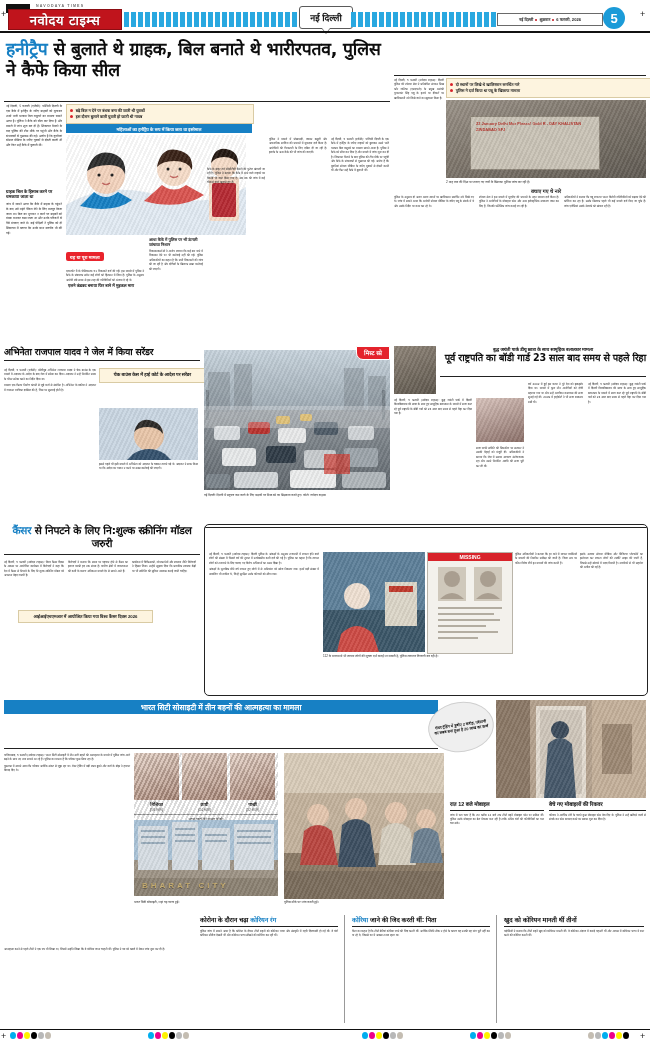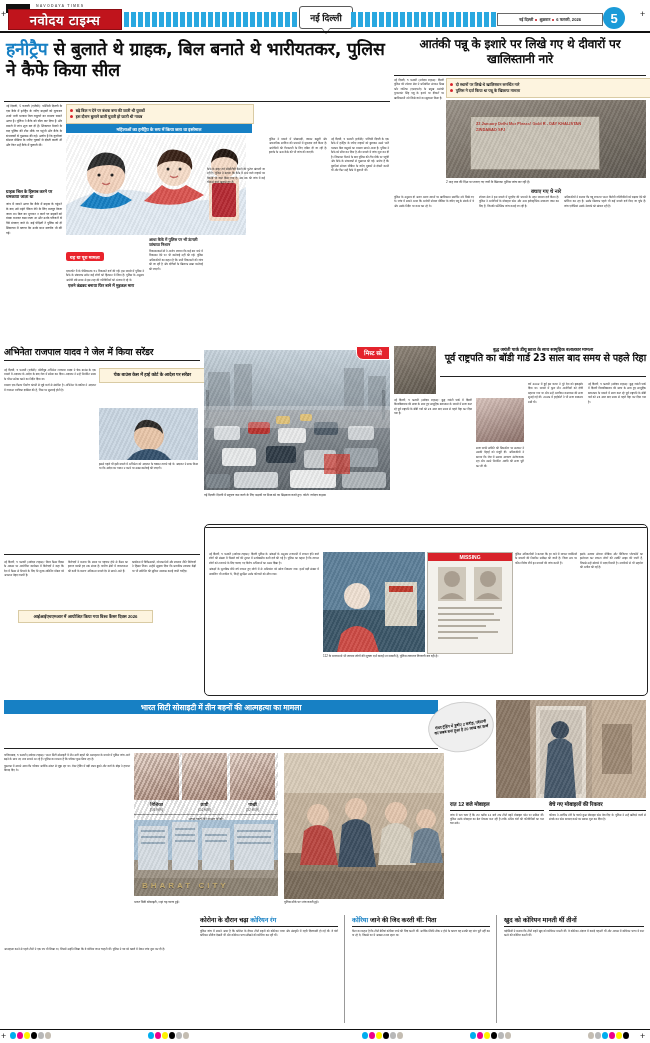--- a/index.html
+++ b/index.html
@@ -299,21 +299,21 @@
       <i></i>
       <span>6 फरवरी, 2026</span>
     </div>
 
     <div class="mh-pagebadge">5</div>
     <div class="mh-rule"></div>
   </div>
 
   <div class="s1">
     <div class="hl s1-hl">
-      <span class="hi">हनीट्रैप</span><span> से बुलाते थे ग्राहक, बिल बनाते थे भारीयतकर, पुलिस ने कैफे किया सील</span>
+      <span class="hi">हनीट्रैप</span><span> से बुलाते थे ग्राहक, बिल बनाते थे भारीरपतव, पुलिस ने कैफे किया सील</span>
     </div>
     <div class="s1-rule"></div>
 
     <div class="s1-bullets">
       <div class="blt">
         <i></i>
         <span>बढ़े बिल न देने पर बंधक बना की जाती थी युवकों</span>
       </div>
       <div class="blt">
         <i></i>
@@ -369,21 +369,20 @@
     </div>
     <div class="s1-c5">
       <div class="body-txt sm">पुलिस ने मामले में धोखाधड़ी, जबरन वसूली और आपराधिक साजिश की धाराओं में मुकदमा दर्ज किया है। आरोपियों की गिरफ्तारी के लिए दबिश दी जा रही है। इलाके के अन्य कैफे की भी जांच की जाएगी।</div>
     </div>
     <div class="s1-c6">
       <div class="body-txt sm">नई दिल्ली, 5 फरवरी (एजेंसी): पश्चिमी दिल्ली के एक कैफे में हनीट्रैप के जरिए ग्राहकों को बुलाकर उनसे भारी भरकम बिल वसूलने का मामला सामने आया है। पुलिस ने कैफे को सील कर दिया है और मामले में जांच शुरू कर दी है। शिकायत मिलने के बाद पुलिस की टीम मौके पर पहुंची और कैफे के संचालकों से पूछताछ की गई। आरोप है कि युवतियां सोशल मीडिया के जरिए युवकों से दोस्ती करती थीं और फिर उन्हें कैफे में बुलाती थीं।</div>
     </div>
   </div>
 
   <div class="s2">
-    <div class="hl s2-hl">आतंकी पन्नू के इशारे पर लिखे गए थे दीवारों पर खालिस्तानी नारे</div>
     <div class="s2-rule"></div>
 
     <div class="s2-box">
       <div class="blt">
         <i></i>
         <span>दो स्थानों पर लिखे थे खालिस्तान समर्थित नारे</span>
       </div>
       <div class="blt">
         <i></i>
         <span>पुलिस ने दर्ज किया था पन्नू के खिलाफ मामला</span>
@@ -516,20 +515,23 @@
         <div class="body-txt sm">वर्ष 2002 में हुई इस घटना ने पूरे देश को झकझोर दिया था। मामले में कुल तीन आरोपियों को दोषी ठहराया गया था और उन्हें आजीवन कारावास की सजा सुनाई गई थी। 2009 में हाईकोर्ट ने भी सजा बरकरार रखी थी।</div>
       </div>
       <div style="position:absolute;left:194px;top:4px;width:58px;">
         <div class="body-txt sm">नई दिल्ली, 5 फरवरी (नवोदय टाइम्स): बुद्ध जयंती पार्क में दिल्ली विश्वविद्यालय की छात्रा के साथ हुए सामूहिक बलात्कार के मामले में सजा काट रहे पूर्व राष्ट्रपति के बॉडी गार्ड को 23 साल बाद समय से पहले रिहा कर दिया गया है।</div>
       </div>
     </div>
     <div class="s5-photo2 photo-noise"></div>
   </div>
 
   <div class="s6">
+    <div class="hl s6-hl">
+      <span class="hi">कैंसर</span><span> से निपटने के लिए नि:शुल्क स्क्रीनिंग मॉडल जरुरी</span>
+    </div>
     <div class="sub-rule" style="position:absolute;left:0;top:30px;width:196px;"></div>
 
     <div class="s6-cols">
       <div style="position:absolute;left:0;top:4px;width:60px;">
         <div class="body-txt sm">नई दिल्ली, 5 फरवरी (नवोदय टाइम्स): विश्व कैंसर दिवस के अवसर पर आयोजित कार्यक्रम में विशेषज्ञों ने कहा कि देश में कैंसर से निपटने के लिए नि:शुल्क स्क्रीनिंग मॉडल को अपनाना बेहद जरूरी है।</div>
       </div>
       <div style="position:absolute;left:64px;top:4px;width:60px;">
         <div class="body-txt sm">विशेषज्ञों ने बताया कि समय पर पहचान होने से कैंसर का इलाज काफी हद तक संभव है। ग्रामीण क्षेत्रों में जागरूकता की कमी के कारण अधिकतर मामले देर से सामने आते हैं।</div>
       </div>
       <div style="position:absolute;left:128px;top:4px;width:64px;">

